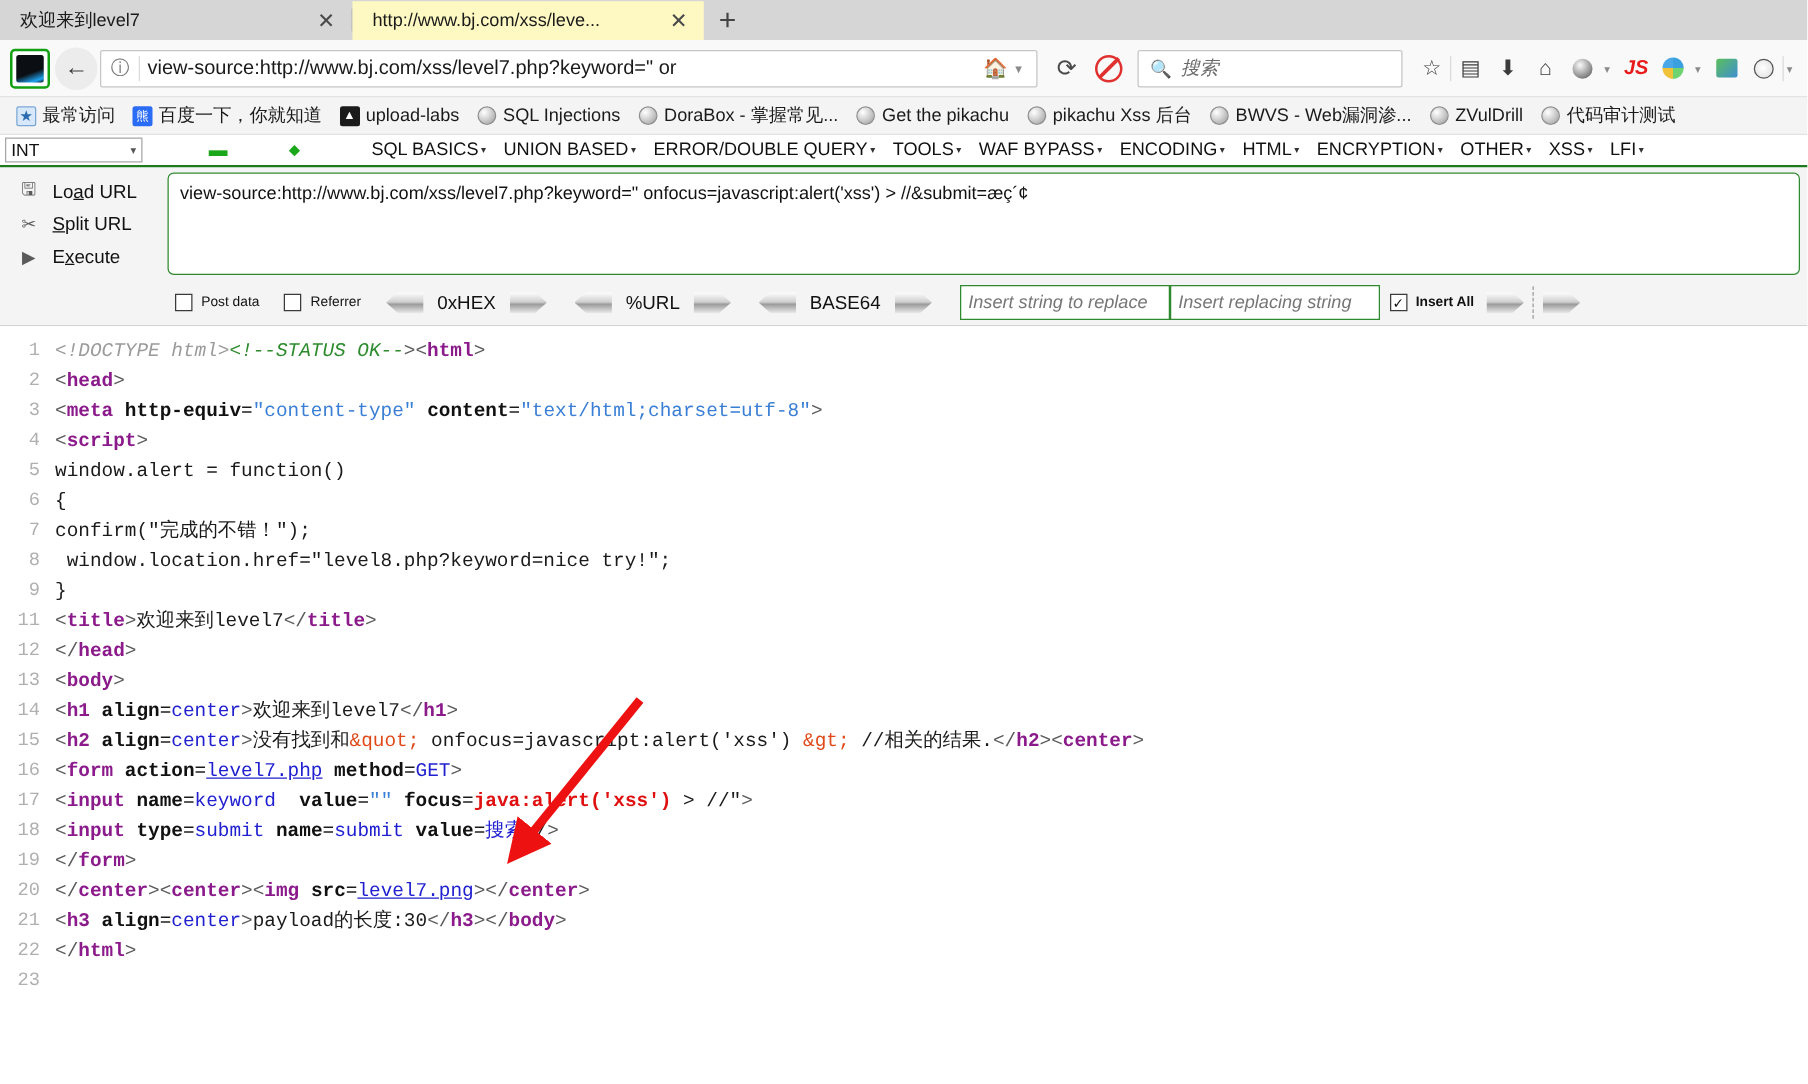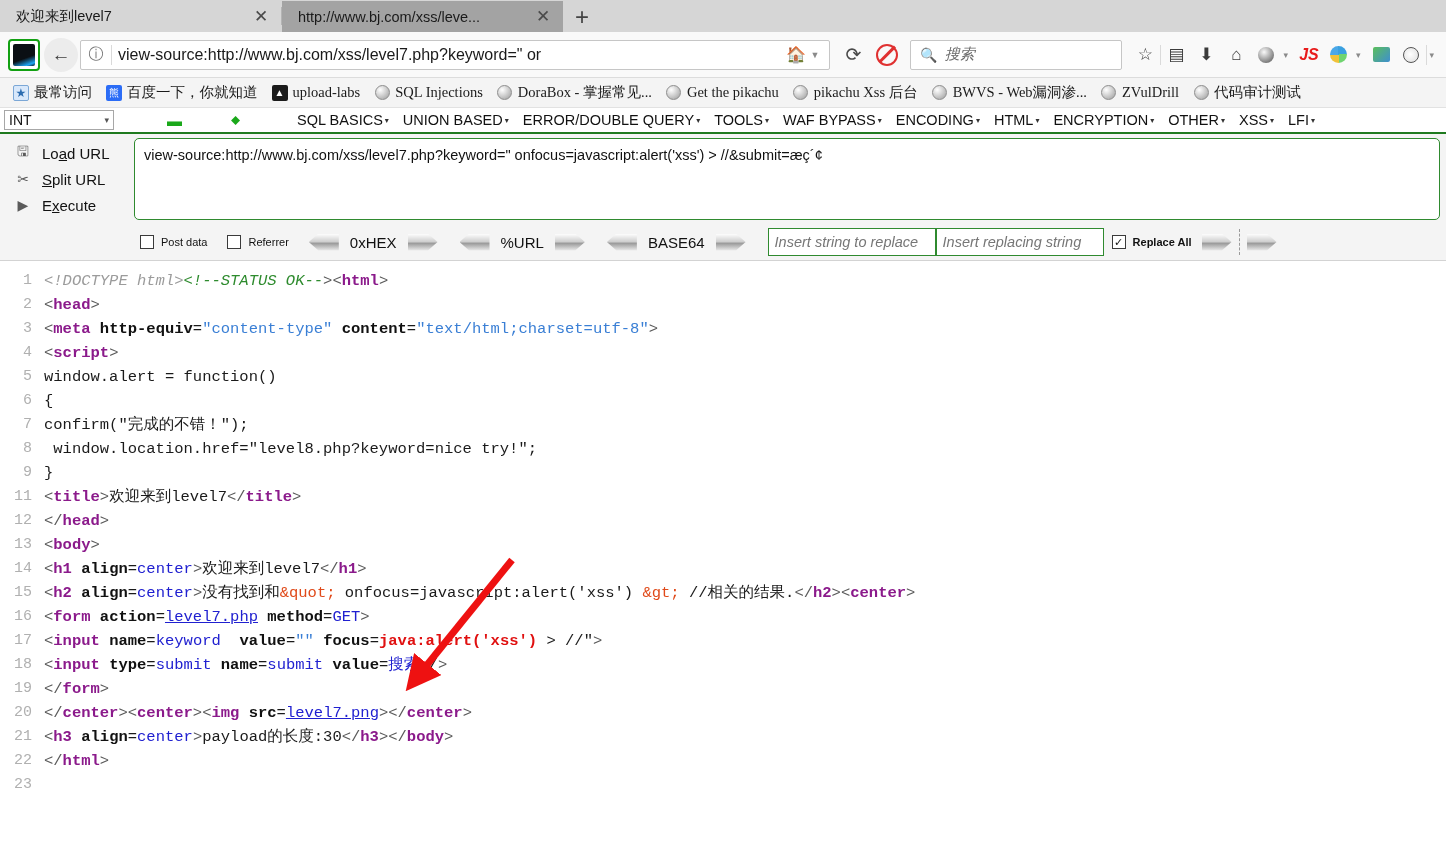--- a/index.html
+++ b/index.html
@@ -17,21 +17,21 @@
     height: 32px; background: #d6d6d6;
     display: flex; align-items: flex-end;
     position: relative;
   }
   .tab {
     height: 31px; display: flex; align-items: center;
     padding: 0 8px 0 16px; font-size: 14px; color: #1a1a1a;
     position: relative; min-width: 0;
   }
   .tab.inactive { background: #d6d6d6; width: 281px; }
-  .tab.active { background: #a3a3a3; width: 281px; }
+  .tab.active { background: #fef9c3; width: 281px; }
   .tab .tab-title {
     flex: 1 1 auto; overflow: hidden; white-space: nowrap;
     text-overflow: ellipsis; font-size: 14.5px;
   }
   .tab .tab-close {
     width: 24px; height: 24px; flex: 0 0 auto;
     display: flex; align-items: center; justify-content: center;
     color: #4a4a4a; font-size: 17px; line-height: 1;
   }
   .tab-sep {
@@ -105,21 +105,21 @@
     align-items: center; justify-content: center; font-size: 17px; color: #3b3b3b;
   }
   .js-icon { color: #e81c1c; font-weight: bold; font-size: 16px; font-style: italic; }
 
   
   .bookmarks {
     height: 30px; background: #f4f4f4; display: flex; align-items: center;
     padding: 0 6px; border-bottom: 1px solid #e2e2e2; overflow: hidden;
   }
   .bm { display: flex; align-items: center; padding: 0 7px; flex: 0 0 auto; }
-  .bm .bm-label { font-size: 14.5px; color: #1a1a1a; white-space: nowrap; font-family: Liberation Serif, serif; }
+  .bm .bm-label { font-size: 14.5px; color: #1a1a1a; white-space: nowrap; }
   .bm-ico {
     width: 16px; height: 16px; margin-right: 5px; flex: 0 0 auto;
     display: flex; align-items: center; justify-content: center; font-size: 12px;
   }
   .globe {
     width: 15px; height: 15px; border-radius: 50%;
     background: radial-gradient(circle at 33% 30%, #fff 0%, #cfcfcf 48%, #9a9a9a 100%);
     border: 1px solid #8e8e8e;
   }
   .ico-blue { background:#d8e8fb; border:1px solid #7ba7d6; border-radius:2px; color:#2b6cb0; }
@@ -408,21 +408,21 @@
         <span class="arr-r"></span>
       </div>
 
       <div class="rep-input">
         <span class="ph">Insert string to replace</span>
       </div>
       <div class="rep-input">
         <span class="ph">Insert replacing string</span>
       </div>
       <span class="chk" style="margin-left:8px;">✓</span>
-      <span class="optlbl" style="margin-right:10px;font-weight:600;">Replace All</span>
+      <span class="optlbl" style="margin-right:10px;font-weight:600;">Insert All</span>
       <span class="arr-r"></span>
       <span class="vsep-dot"></span>
       <span class="arr-r"></span>
     </div>
   </div>
 
   <div class="source">
     <div id="code-lines">
         <div class="codeline"><span class="lnum">1</span><span class="ctext"><span class="t-doct">&lt;!DOCTYPE html&gt;</span><span class="t-cmt">&lt;!--STATUS OK--</span><span class="t-angle">&gt;</span><span class="t-angle">&lt;</span><span class="t-tag">html</span><span class="t-angle">&gt;</span></span></div>
         <div class="codeline"><span class="lnum">2</span><span class="ctext"><span class="t-angle">&lt;</span><span class="t-tag">head</span><span class="t-angle">&gt;</span></span></div>

